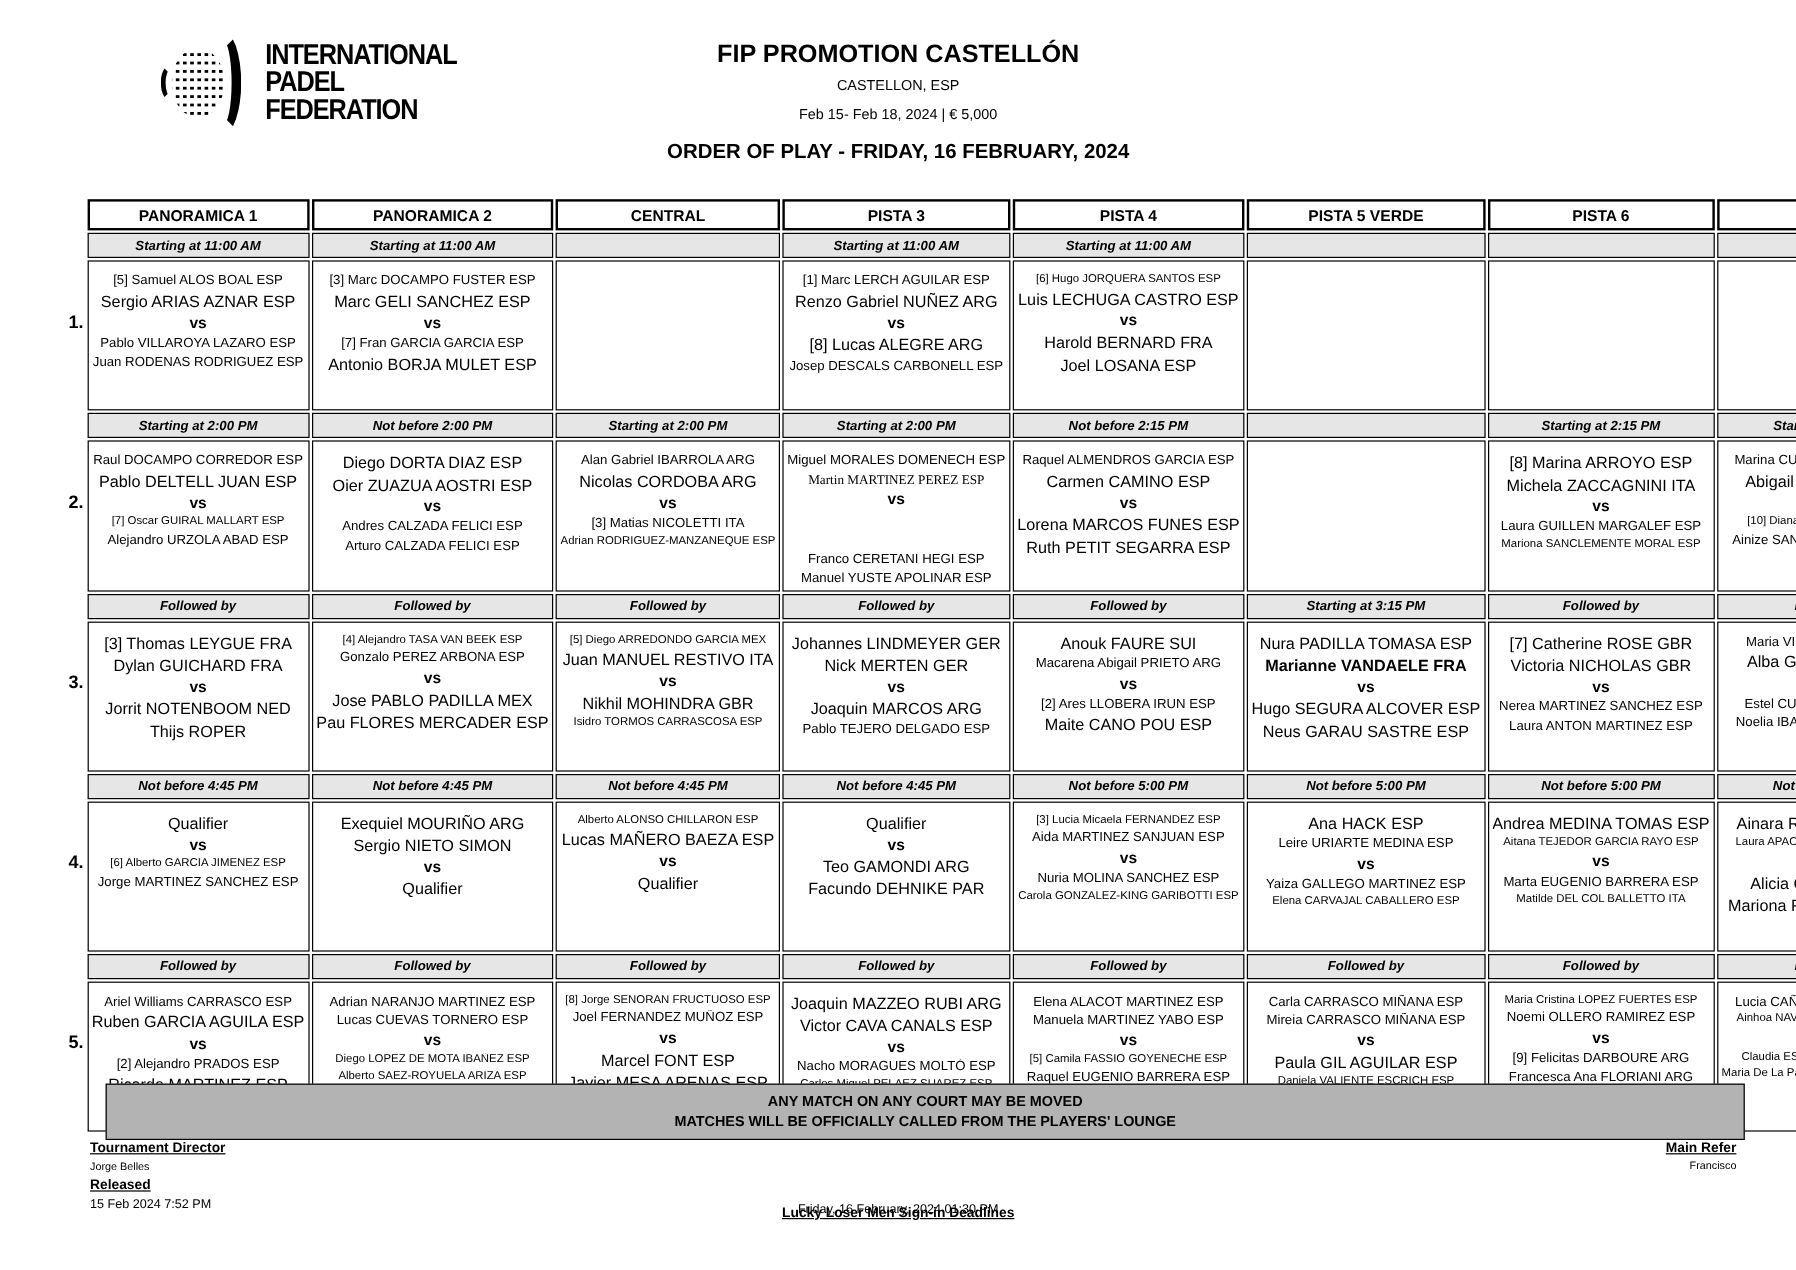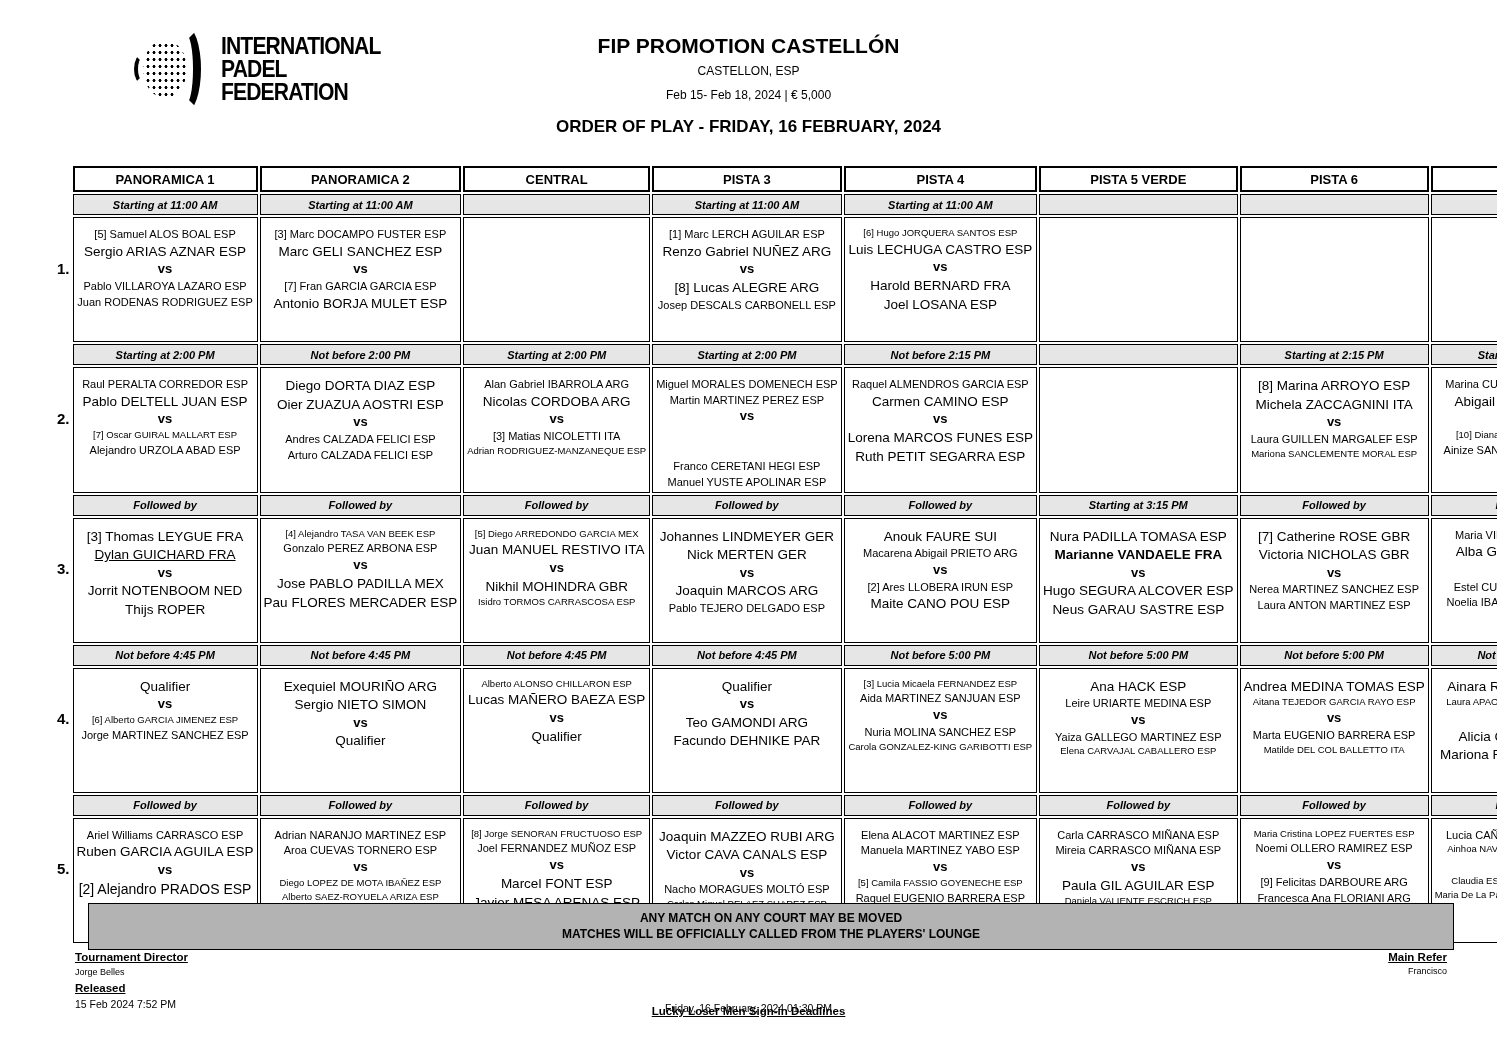--- a/index.html
+++ b/index.html
@@ -142,21 +142,21 @@
         <td class="time">Not before 2:00 PM</td>
         <td class="time">Starting at 2:00 PM</td>
         <td class="time">Starting at 2:00 PM</td>
         <td class="time">Not before 2:15 PM</td>
         <td class="time"></td>
         <td class="time">Starting at 2:15 PM</td>
         <td class="time">Starting at 2:15 PM</td>
       </tr>
       <tr>
         <td class="match">
-          <div class="pline player" style="font-size: 11px;">Raul PERALTA CORREDOR ESP</div>
+          <div class="pline player" style="font-size: 11px;">Raul DOCAMPO CORREDOR ESP</div>
           <div class="pline player" style="font-size: 13.5px;">Pablo DELTELL JUAN ESP</div>
           <div class="pline vs">vs</div>
           <div class="pline player" style="font-size: 9.5px;">[7] Oscar GUIRAL MALLART ESP</div>
           <div class="pline player" style="font-size: 11px;">Alejandro URZOLA ABAD ESP</div>
         </td>
         <td class="match">
           <div class="pline player" style="font-size: 13.5px;">Diego DORTA DIAZ ESP</div>
           <div class="pline player" style="font-size: 13.5px;">Oier ZUAZUA AOSTRI ESP</div>
           <div class="pline vs">vs</div>
           <div class="pline player" style="font-size: 11px;">Andres CALZADA FELICI ESP</div>
@@ -164,21 +164,21 @@
         </td>
         <td class="match">
           <div class="pline player" style="font-size: 11px;">Alan Gabriel IBARROLA ARG</div>
           <div class="pline player" style="font-size: 13.5px;">Nicolas CORDOBA ARG</div>
           <div class="pline vs">vs</div>
           <div class="pline player" style="font-size: 11px;">[3] Matias NICOLETTI ITA</div>
           <div class="pline player" style="font-size: 9.5px;">Adrian RODRIGUEZ-MANZANEQUE ESP</div>
         </td>
         <td class="match">
           <div class="pline player" style="font-size: 11px;">Miguel MORALES DOMENECH ESP</div>
-          <div class="pline player" style="font-size: 11px;">Martin MARTINEZ PEREZ ESP</div>
+          <div class="pline player" style="font-size: 11px; font-family: Liberation Serif, serif;">Martin MARTINEZ PEREZ ESP</div>
           <div class="pline vs">vs</div>
           <div class="pline player" style="font-size: 11px; margin-top: 36px;">Franco CERETANI HEGI ESP</div>
           <div class="pline player" style="font-size: 11px;">Manuel YUSTE APOLINAR ESP</div>
         </td>
         <td class="match">
           <div class="pline player" style="font-size: 11px;">Raquel ALMENDROS GARCIA ESP</div>
           <div class="pline player" style="font-size: 13.5px;">Carmen CAMINO ESP</div>
           <div class="pline vs">vs</div>
           <div class="pline player" style="font-size: 13.5px;">Lorena MARCOS FUNES ESP</div>
           <div class="pline player" style="font-size: 13.5px;">Ruth PETIT SEGARRA ESP</div>
@@ -206,21 +206,21 @@
         <td class="time">Followed by</td>
         <td class="time">Followed by</td>
         <td class="time">Followed by</td>
         <td class="time">Starting at 3:15 PM</td>
         <td class="time">Followed by</td>
         <td class="time">Followed by</td>
       </tr>
       <tr>
         <td class="match">
           <div class="pline player" style="font-size: 13.5px;">[3] Thomas LEYGUE FRA</div>
-          <div class="pline player" style="font-size: 13.5px; text-decoration: underline;">Dylan GUICHARD FRA</div>
+          <div class="pline player" style="font-size: 13.5px;">Dylan GUICHARD FRA</div>
           <div class="pline vs">vs</div>
           <div class="pline player" style="font-size: 13.5px;">Jorrit NOTENBOOM NED</div>
           <div class="pline player" style="font-size: 13.5px;">Thijs ROPER</div>
         </td>
         <td class="match">
           <div class="pline player" style="font-size: 9.5px;">[4] Alejandro TASA VAN BEEK ESP</div>
           <div class="pline player" style="font-size: 11px;">Gonzalo PEREZ ARBONA ESP</div>
           <div class="pline vs">vs</div>
           <div class="pline player" style="font-size: 13.5px;">Jose PABLO PADILLA MEX</div>
           <div class="pline player" style="font-size: 13.5px;">Pau FLORES MERCADER ESP</div>
@@ -342,26 +342,26 @@
         <td class="time">Followed by</td>
         <td class="time">Followed by</td>
         <td class="time">Followed by</td>
         <td class="time">Followed by</td>
       </tr>
       <tr>
         <td class="match">
           <div class="pline player" style="font-size: 11px;">Ariel Williams CARRASCO ESP</div>
           <div class="pline player" style="font-size: 13.5px;">Ruben GARCIA AGUILA ESP</div>
           <div class="pline vs">vs</div>
-          <div class="pline player" style="font-size: 14px; text-align: center;">[2] Alejandro PRADOS ESP</div>
+          <div class="pline player" style="font-size: 11px; text-align: center;">[2] Alejandro PRADOS ESP</div>
           <div class="pline player" style="font-size: 13.5px;">Ricardo MARTINEZ ESP</div>
         </td>
         <td class="match">
           <div class="pline player" style="font-size: 11px;">Adrian NARANJO MARTINEZ ESP</div>
-          <div class="pline player" style="font-size: 11px;">Aroa CUEVAS TORNERO ESP</div>
+          <div class="pline player" style="font-size: 11px;">Lucas CUEVAS TORNERO ESP</div>
           <div class="pline vs">vs</div>
           <div class="pline player" style="font-size: 9.5px;">Diego LOPEZ DE MOTA IBAÑEZ ESP</div>
           <div class="pline player" style="font-size: 9.5px;">Alberto SAEZ-ROYUELA ARIZA ESP</div>
         </td>
         <td class="match">
           <div class="pline player" style="font-size: 9.5px;">[8] Jorge SENORAN FRUCTUOSO ESP</div>
           <div class="pline player" style="font-size: 11px;">Joel FERNANDEZ MUÑOZ ESP</div>
           <div class="pline vs">vs</div>
           <div class="pline player" style="font-size: 13.5px;">Marcel FONT ESP</div>
           <div class="pline player" style="font-size: 13.5px;">Javier MESA ARENAS ESP</div>

